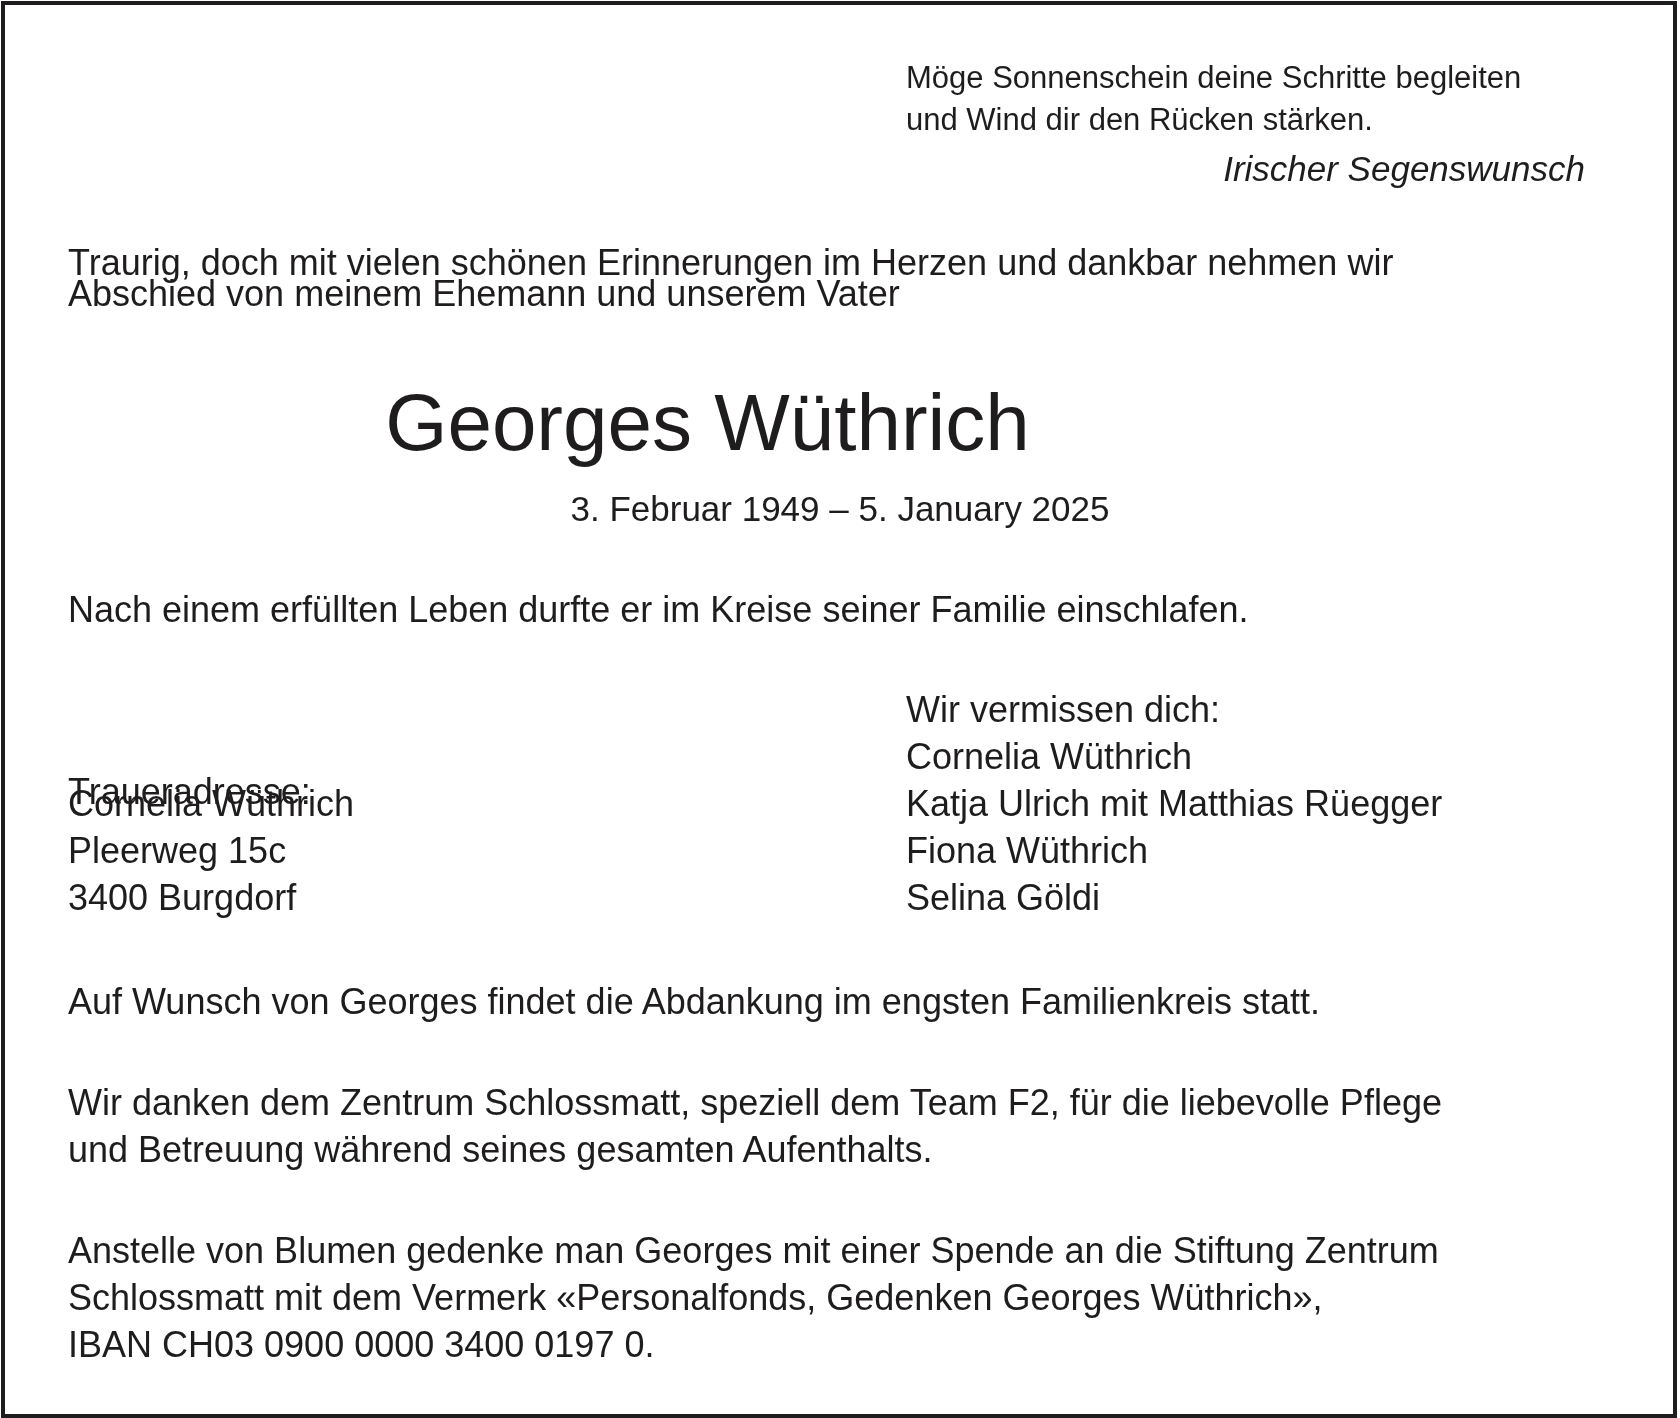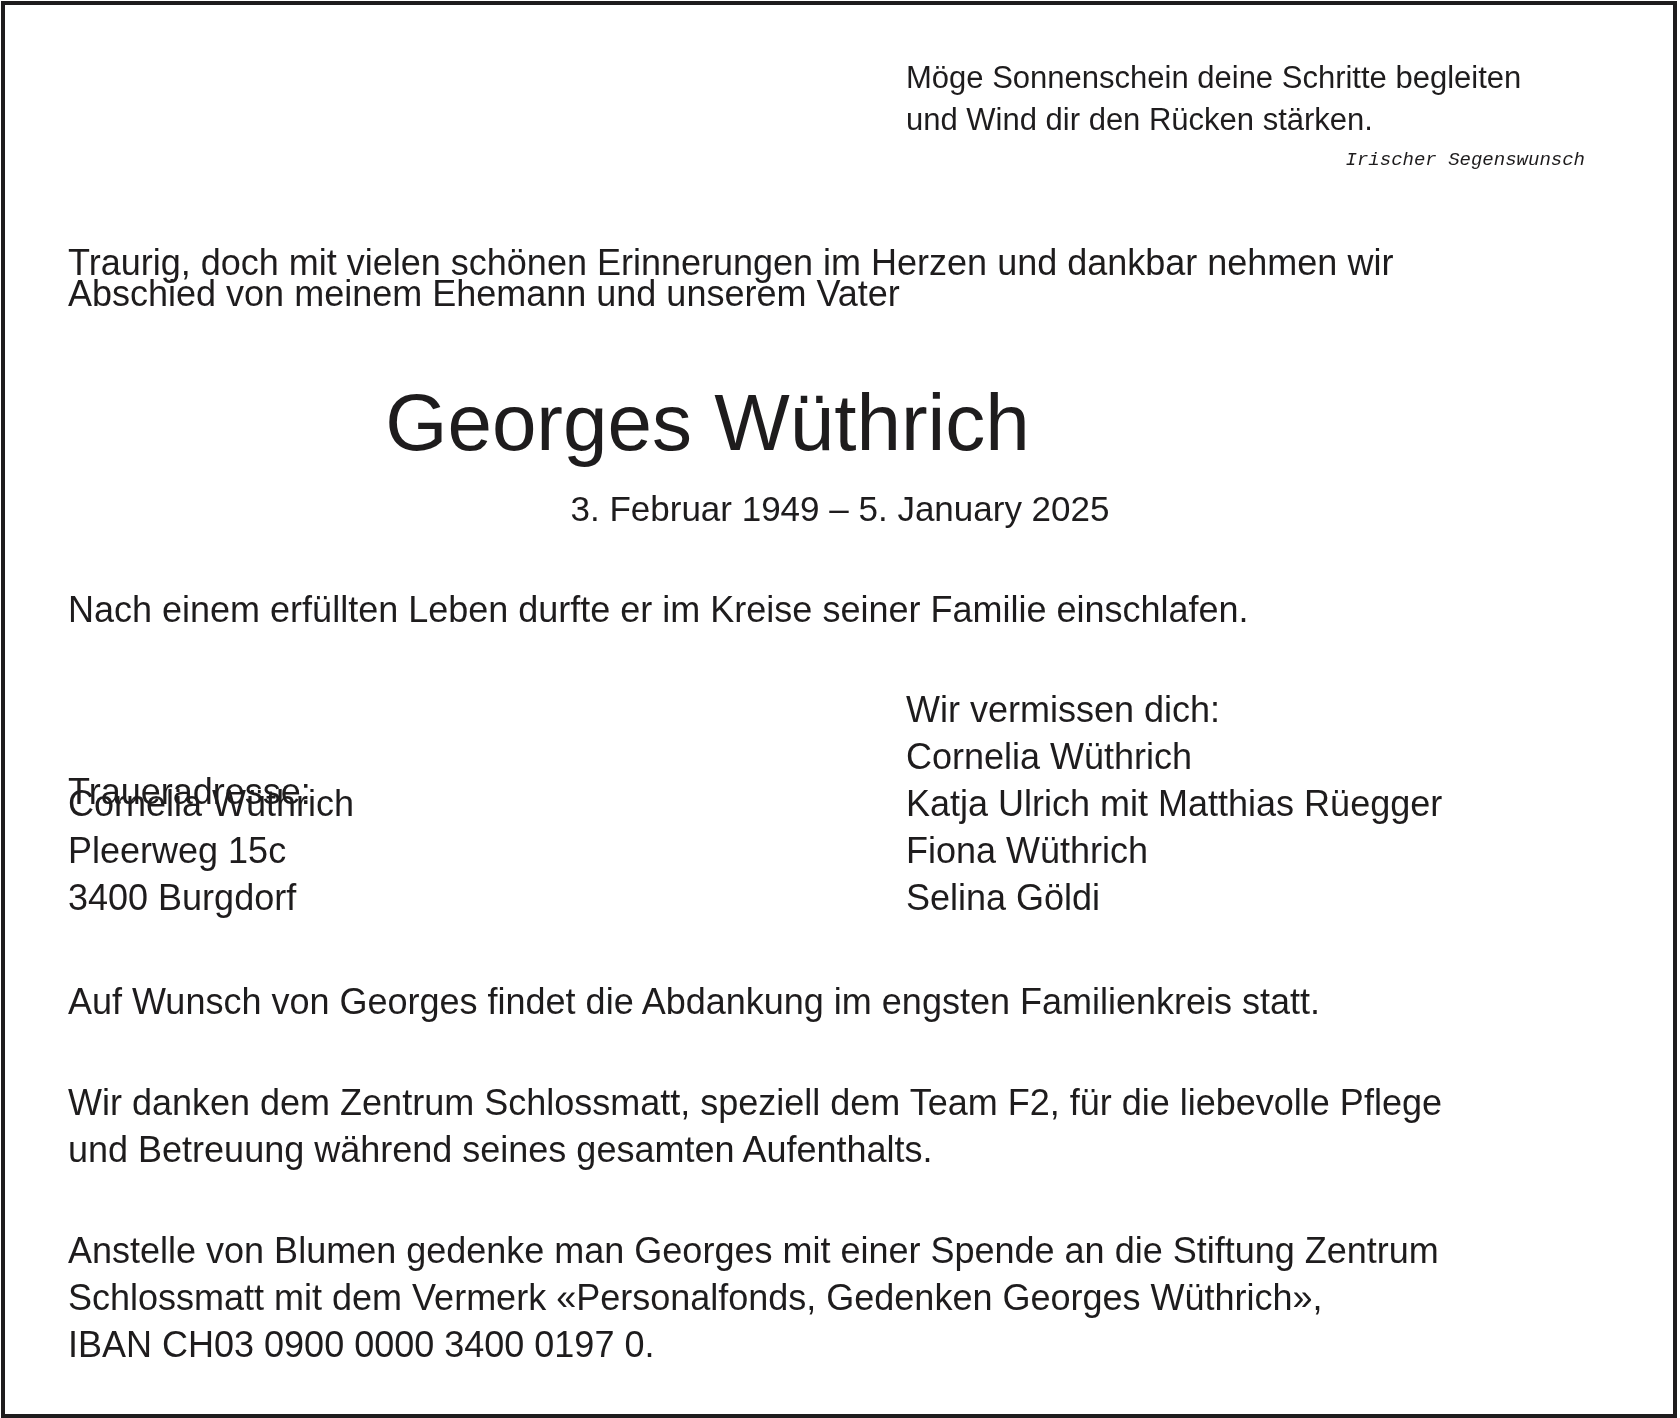--- a/index.html
+++ b/index.html
@@ -2,21 +2,21 @@
 <html><head>
 <meta charset="utf-8">
 <style>
   html, body { margin:0; padding:0; background:#ffffff; }
   body { width:1680px; height:1418px; position:relative; overflow:hidden;
          font-family:"Liberation Sans", sans-serif; color:#1e1c1d; }
   .frame { position:absolute; left:1px; top:1px; width:1668px; height:1409px;
            border:4px solid #1e1c1d; }
   .line { position:absolute; white-space:nowrap; font-size:36px; line-height:1; }
   .quote { font-size:31px; }
-  .attr { font-style:italic; font-size:19px;font-family:Liberation Mono, monospace; }
+  .attr { font-style:italic; font-size:35px; }
   .name { font-size:80px; line-height:1; position:absolute; left:0; width:1415px; text-align:center; white-space:nowrap; }
   .date { font-size:35px; line-height:1; position:absolute; left:0; width:1680px; text-align:center; white-space:nowrap; }
 </style>
 </head>
 <body>
 
 <div class="frame"></div>
 
 <div class="line quote" style="left:906px; top:62px;">Möge Sonnenschein deine Schritte begleiten</div>
 <div class="line quote" style="left:906px; top:104px;">und Wind dir den Rücken stärken.</div>

